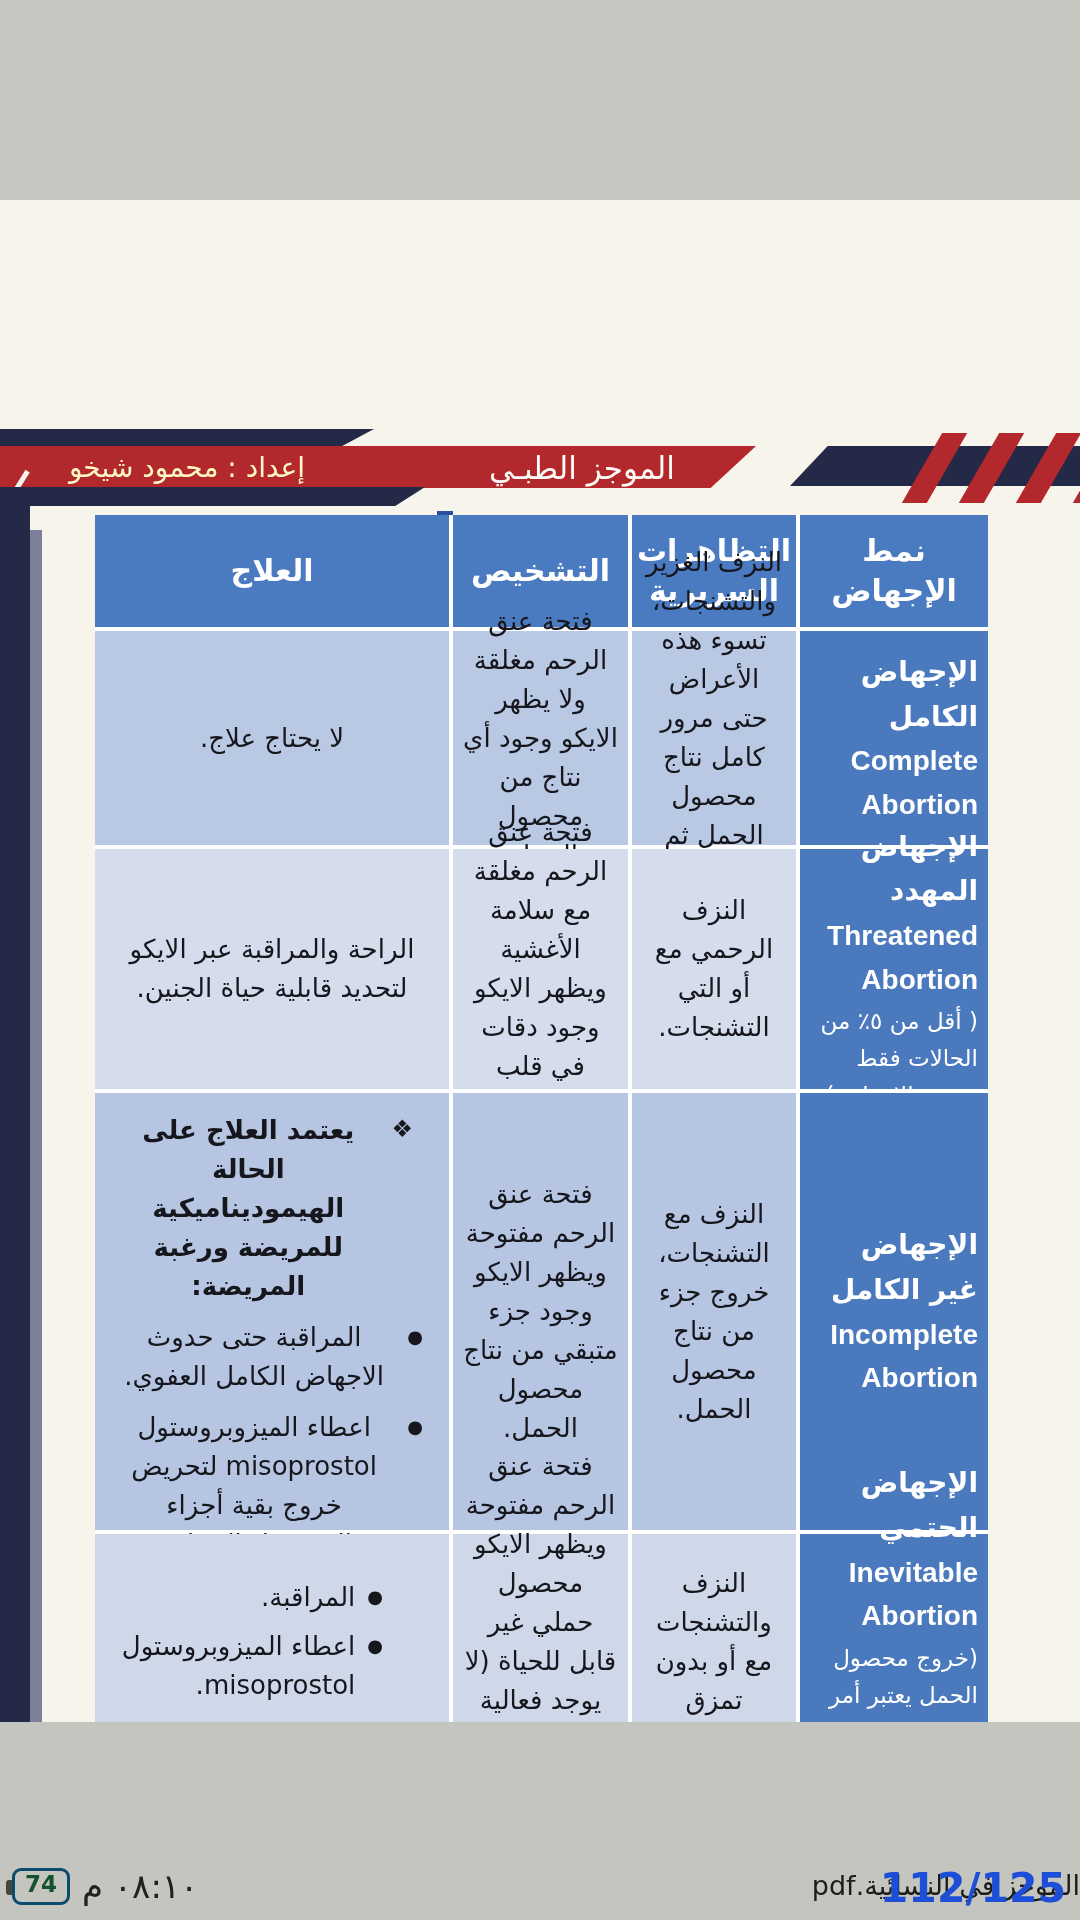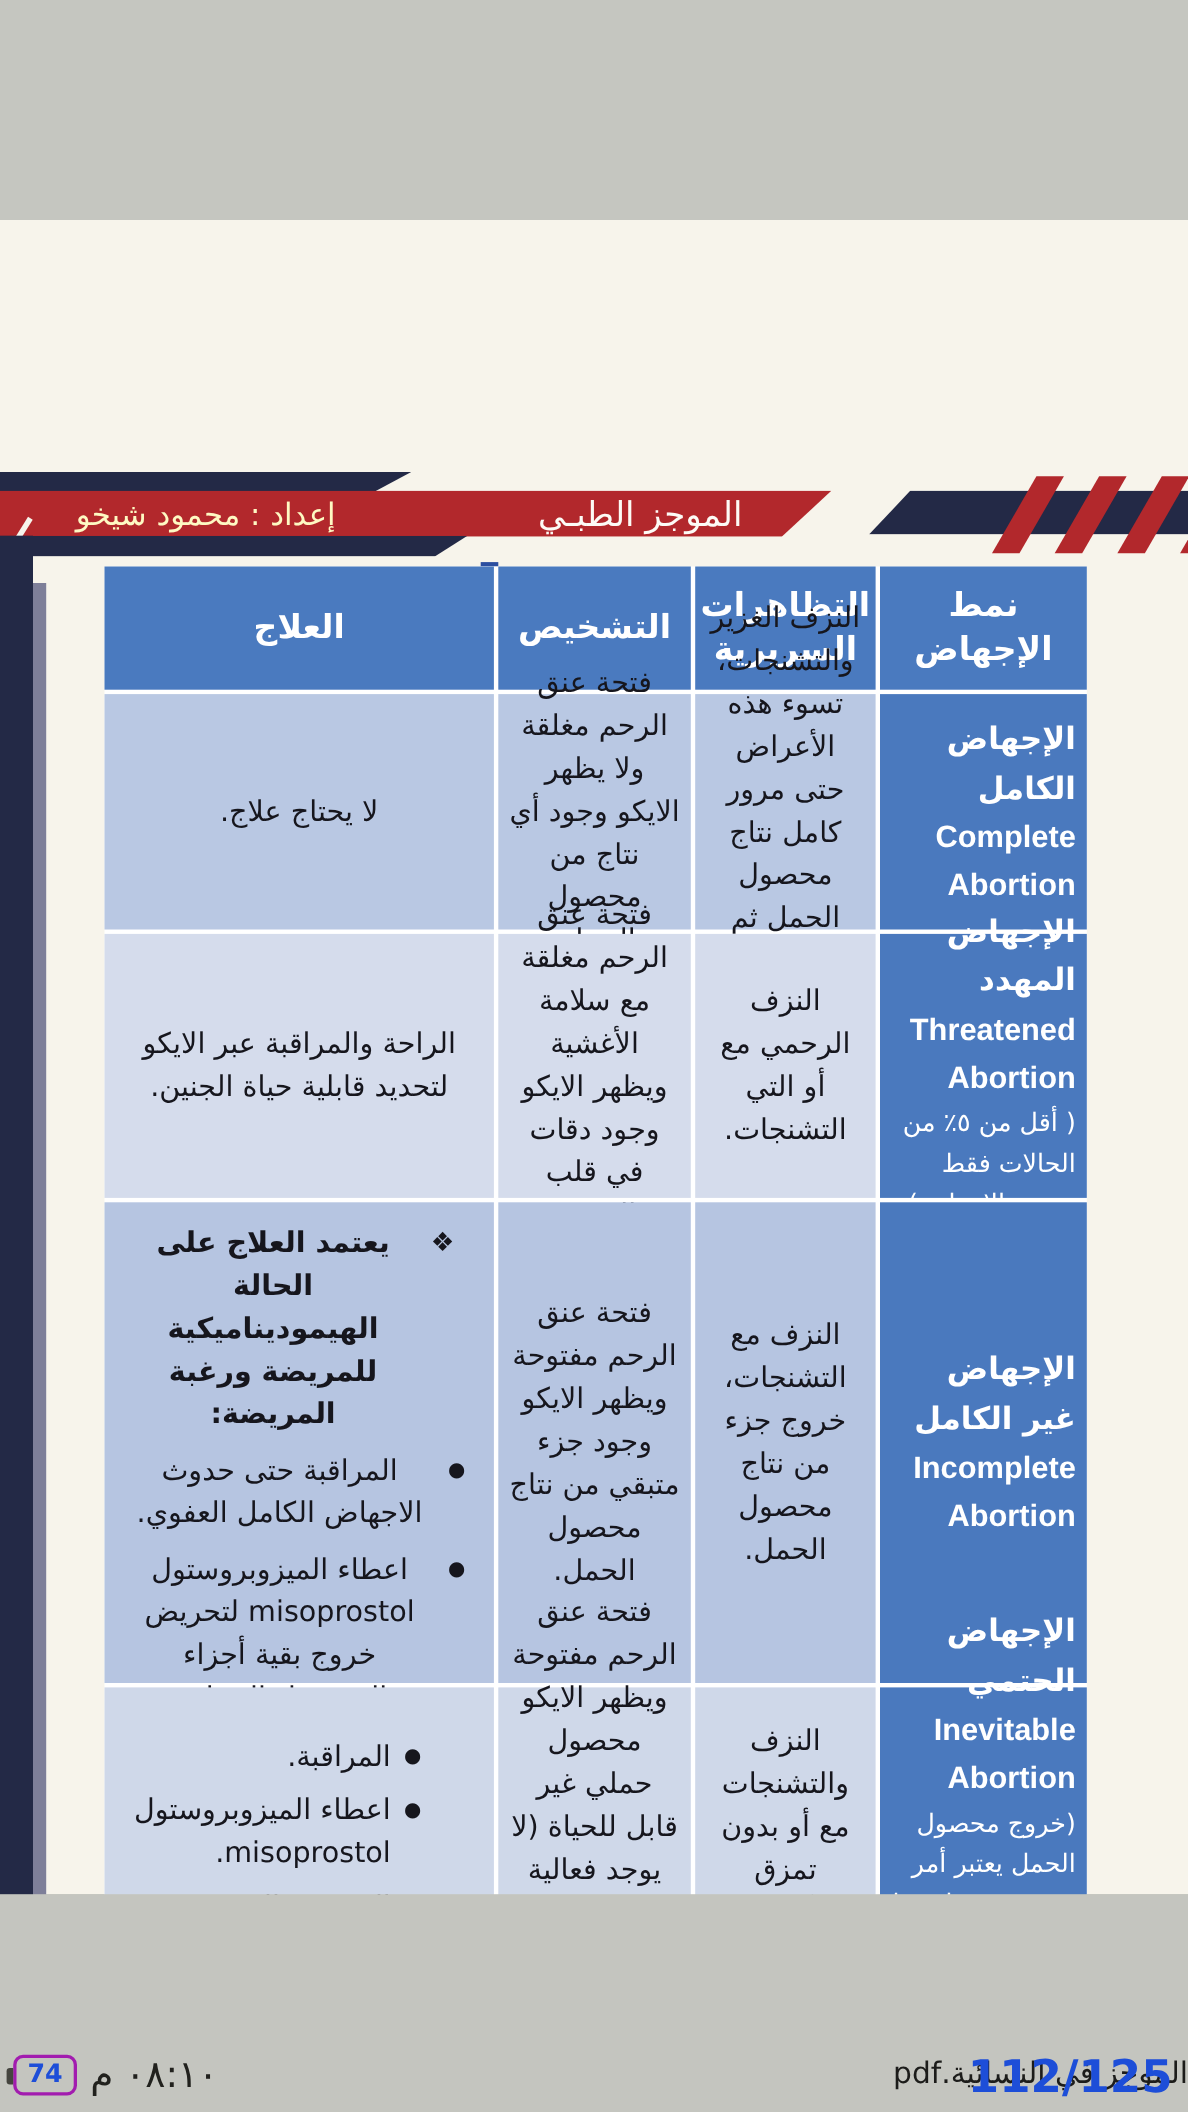--- a/index.html
+++ b/index.html
@@ -66,23 +66,23 @@
 
   
   .logo { position:absolute; left:830px; top:1578px; width:210px; height:130px; }
   .logo svg { position:absolute; left:0; top:0; }
   .logo-text { position:absolute; left:0; top:86px; width:100%; text-align:center; color:#ad3230;
                font-family:"Liberation Serif", serif; font-size:31px; letter-spacing:1px; }
 
   
   .statusbar { position:absolute; left:0; top:1722px; width:1080px; height:198px; background:#c4c5bf; }
   .sb-left { position:absolute; left:12px; top:144px; display:flex; align-items:center; gap:12px; }
-  .battery { position:relative; width:58px; height:37px; border:3px solid #a21caf; border-radius:9px;
-             display:flex; align-items:center; justify-content:center;
-             font-size:23px; font-weight:bold; color:#1d4ed8; }
+  .battery { position:relative; width:58px; height:37px; border:3px solid #0c4a6e; border-radius:9px;
+             display:flex; align-items:flex-start; justify-content:center;
+             font-size:23px; font-weight:bold; color:#14532d; }
   .battery .nub { position:absolute; left:-9px; top:9px; width:6px; height:15px; background:#45453f;
                   border-radius:3px 0 0 3px; }
   .sb-time { font-size:34px; color:#21211d; }
   .sb-file { position:absolute; left:0; top:148px; width:1080px; font-size:27px; color:#1c1c1a; }
   .sb-pages { position:absolute; right:14px; top:142px; font-size:41px; font-weight:bold; color:#1d4ed8; }
 </style>
 </head>
 <body>
 
 <div class="screen">

